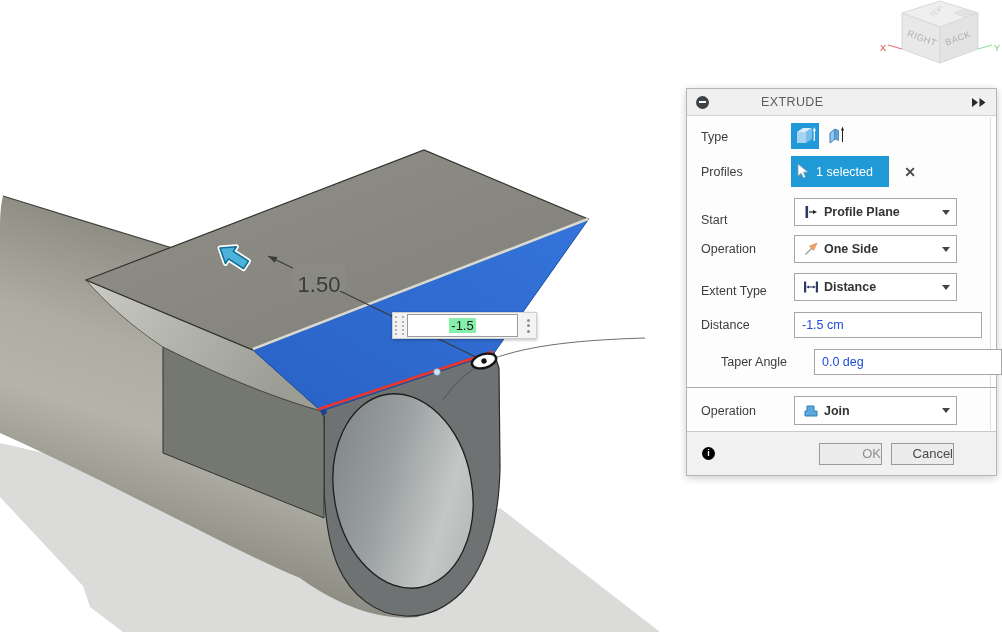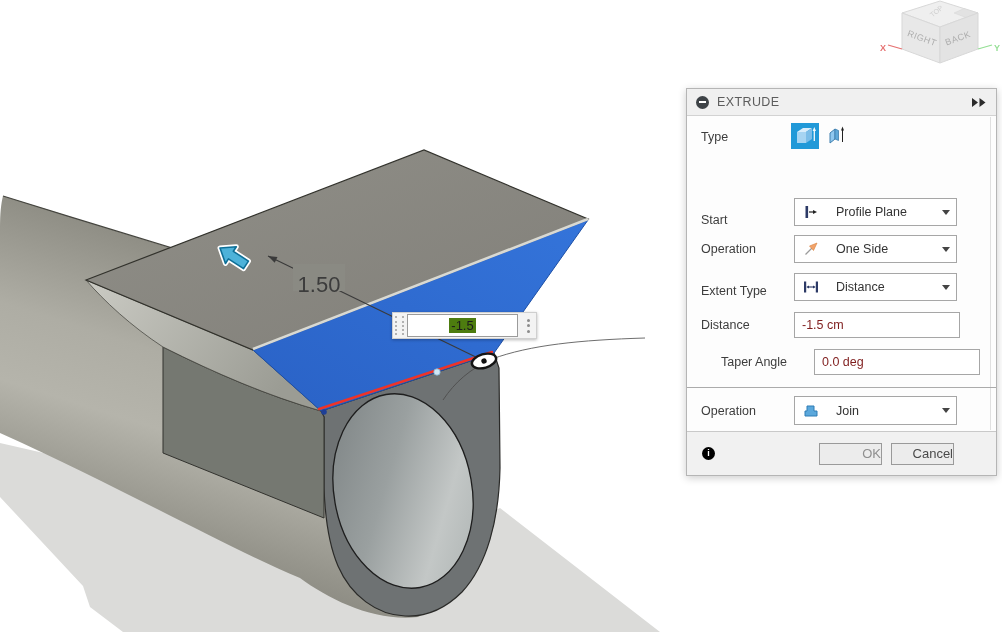--- a/index.html
+++ b/index.html
@@ -8,52 +8,52 @@
   svg text{font-family:"Liberation Sans",sans-serif;}
 
   
   .dim-box{position:absolute;left:392px;top:312px;width:145px;height:27px;box-sizing:border-box;
     background:#f3f3f3;border:1px solid #cfcfcf;box-shadow:0 1px 3px rgba(0,0,0,.28);
     display:flex;align-items:center;z-index:5;}
   .dim-handle{width:9px;height:19px;margin-left:2px;box-sizing:border-box;
     border-left:2px dotted #b2b2b2;border-right:2px dotted #b2b2b2;}
   .dim-field{flex:1;height:21px;background:#fff;border:1px solid #9b9b9b;margin:0 3px;
     display:flex;align-items:center;justify-content:center;font-size:13px;color:#1c1c1c;}
-  .dim-field .sel{background:#4d7c0f;padding:0 2px;}
+  .dim-field .sel{background:#86efac;padding:0 2px;}
   .dim-menu{width:15px;display:flex;flex-direction:column;align-items:center;gap:2.5px;cursor:pointer;}
   .dim-menu i{width:3px;height:3px;border-radius:50%;background:#8c8c8c;}
 
   
   .dialog{position:absolute;left:686px;top:88px;width:311px;height:388px;box-sizing:border-box;
     background:#fdfdfd;border:1px solid #b5b5b5;box-shadow:0 2px 8px rgba(0,0,0,.2);
     font-size:12.5px;color:#3d3d3d;z-index:6;}
   .dlg-header{position:absolute;top:0;left:0;right:0;height:27px;background:#f0f0f0;
-    border-bottom:1px solid #d2d2d2;display:flex;align-items:center;padding:0 9px;box-sizing:border-box;}
+    border-bottom:1px solid #d2d2d2;display:flex;align-items:center;padding:0 9px;box-sizing:border-box;gap:44px;}
   .collapse-btn{width:13px;height:13px;border-radius:50%;background:#3e4347;position:relative;cursor:pointer;flex:none;}
   .collapse-btn::after{content:"";position:absolute;left:3px;top:5.5px;width:7px;height:2px;background:#fff;}
   .dlg-title{margin-left:8px;color:#5c5c5c;letter-spacing:.4px;}
   .ff-icon{margin-left:auto;cursor:pointer;display:flex;}
   .gutter{position:absolute;right:5px;top:28px;bottom:45px;width:0;border-left:1px solid #e0e0e0;}
   .drow{position:absolute;left:0;width:100%;height:30px;}
   .drow .lbl{position:absolute;left:14px;top:50%;transform:translateY(-50%);}
   .typebtn{position:absolute;top:0;width:28px;height:26px;display:flex;align-items:center;justify-content:center;cursor:pointer;}
   .typebtn.sel{background:#2199d8;}
   .prof-btn{position:absolute;left:104px;top:0;width:98px;height:31px;background:#1f9ad6;color:#fff;
     display:flex;align-items:center;padding:0 6px;box-sizing:border-box;cursor:pointer;}
   .prof-btn span{margin-left:6px;}
   .clear-x{position:absolute;left:212px;top:0;width:22px;height:31px;display:flex;align-items:center;
     justify-content:center;color:#4c4c4c;font-size:14px;font-weight:bold;cursor:pointer;}
   .dd{position:absolute;left:107px;top:0;width:163px;height:28px;box-sizing:border-box;background:#fff;
     border:1px solid #a6a6a6;display:flex;align-items:center;padding:0 6px;cursor:pointer;}
   .dd .dd-ic{width:19px;display:flex;justify-content:center;flex:none;}
-  .dd .dd-tx{margin-left:16px;color:#333;}
+  .dd .dd-tx{margin-left:4px;color:#333;font-weight:bold;}
   .caret{margin-left:auto;width:0;height:0;border-left:4px solid transparent;
     border-right:4px solid transparent;border-top:5px solid #444;}
-  .tin{position:absolute;left:107px;top:0;width:166px;height:26px;box-sizing:border-box;background:#fff;
-    border:1px solid #a6a6a6;padding:0 0 0 7px;font:12.5px "Liberation Sans",sans-serif;color:#7f1d1d;}
+  .tin{position:absolute;left:107px;top:0;width:188px;height:26px;box-sizing:border-box;background:#fff;
+    border:1px solid #a6a6a6;padding:0 0 0 7px;font:12.5px "Liberation Sans",sans-serif;color:#1d4ed8;}
   .divider{position:absolute;left:0;right:0;top:298px;border-top:1px solid #ababab;}
   .dlg-footer{position:absolute;left:0;right:0;bottom:0;height:44px;background:#f1f1f1;
     border-top:1px solid #c9c9c9;display:flex;align-items:center;padding:0 42px 0 15px;box-sizing:border-box;}
   .info{width:13px;height:13px;border-radius:50%;background:#000;color:#fff;
     font:bold 9px/13px "Liberation Sans",sans-serif;text-align:center;flex:none;}
   .btn{width:63px;height:22px;background:#ececec;border:1px solid #9a9a9a;box-sizing:border-box;
     font:13px/20px "Liberation Sans",sans-serif;text-align:right;cursor:pointer;}
   .btn.ok{margin-left:auto;color:#8f8f8f;}
   .btn.cancel{margin-left:9px;color:#4a4a4a;}
 
@@ -199,20 +199,30 @@
       <span class="typebtn" style="left:136px;">
         <svg width="24" height="24" viewBox="0 0 24 24">
           <polygon points="5,19 5,9 10,5 10,15" fill="#90c8ef" stroke="#3e7fae" stroke-width="1"></polygon>
           <polygon points="10,5 13.5,6.5 13.5,16.5 10,15" fill="#5fa8d8" stroke="#3e7fae" stroke-width="0.8"></polygon>
           <line x1="17.5" y1="18" x2="17.5" y2="5" stroke="#222" stroke-width="1"></line>
           <polygon points="17.5,2.5 16,6.5 19,6.5" fill="#222"></polygon>
         </svg>
       </span>
     </div>
 
+    <div class="drow" style="top:67px;height:31px;">
+      <span class="lbl">Profiles</span>
+      <div class="prof-btn">
+        <svg width="13" height="16" viewBox="0 0 13 16">
+          <polygon points="1,0 1,12 4.2,9.2 6.4,14 8.5,13 6.4,8.3 10.8,8" fill="#fff" stroke="#8a9aa5" stroke-width="0.8"></polygon>
+        </svg>
+        <span>1 selected</span>
+      </div>
+      <span class="clear-x">✕</span>
+    </div>
 
     <div class="drow" style="top:109px;height:44px;">
       <span class="lbl">Start</span>
       <div class="dd">
         <span class="dd-ic">
           <svg width="18" height="16" viewBox="0 0 18 16">
             <rect x="3.5" y="2" width="2.6" height="12" fill="#2c3a66"></rect>
             <line x1="7" y1="8" x2="12" y2="8" stroke="#222" stroke-width="1.2"></line>
             <polygon points="15,8 11,6 11,10" fill="#222"></polygon>
           </svg>

